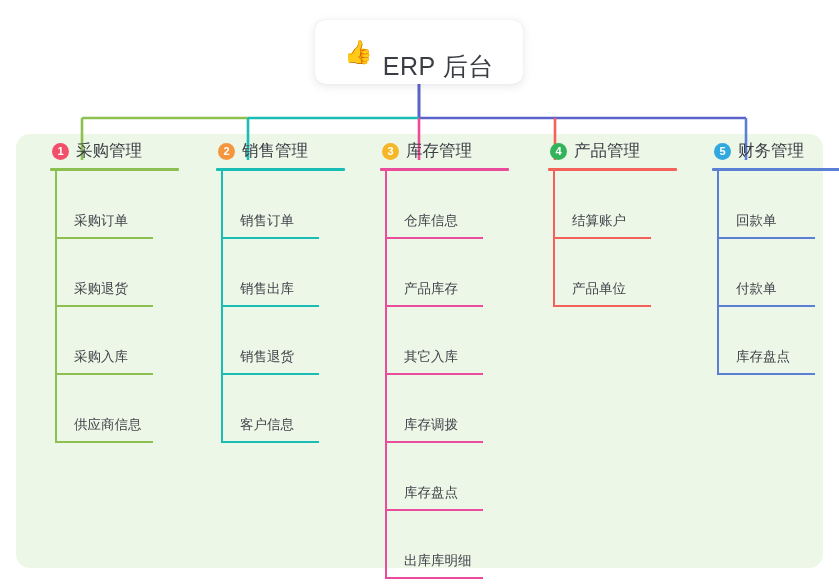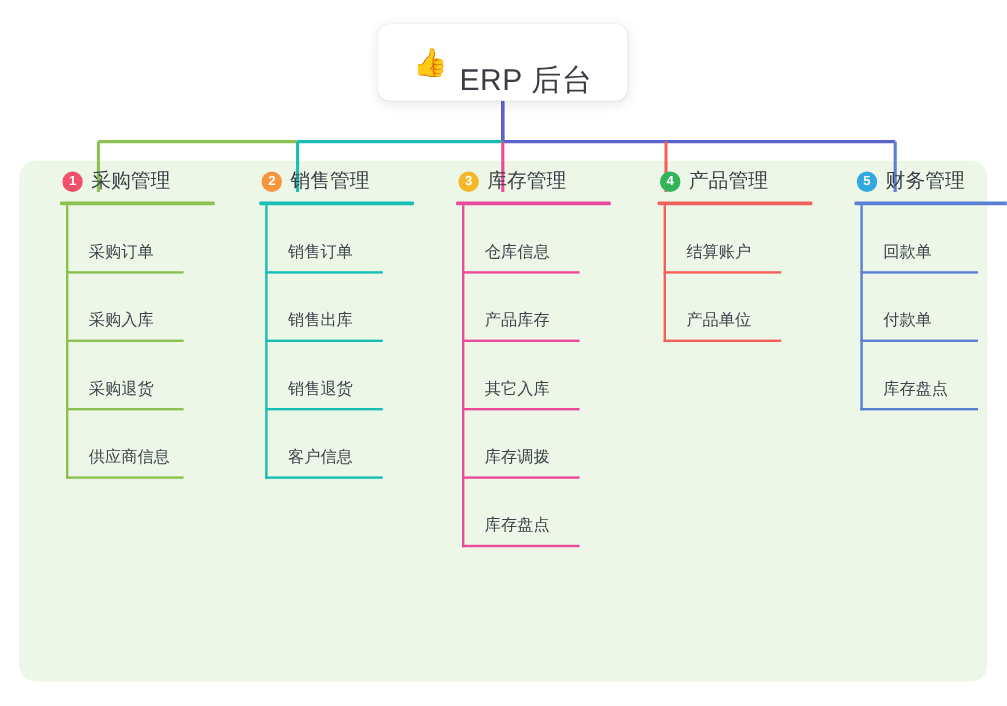--- a/index.html
+++ b/index.html
@@ -117,21 +117,21 @@
   }
   .spine {
     position: absolute;
     left: 0;
     top: 0;
     width: 2px;
     bottom: 0;
   }
   .item {
     position: relative;
-    height: 57px;
+    height: 68px;
     box-sizing: border-box;
   }
   .item-label {
     position: absolute;
     left: 19px;
     bottom: 9px;
     font-size: 13.5px;
     color: #3f434a;
     white-space: nowrap;
   }
@@ -172,25 +172,25 @@
         <span class="col-title">采购管理</span>
       </div>
       <div class="head-rule" style="background: rgb(140, 193, 82);"></div>
       <div class="items">
         <div class="spine" style="background: rgb(140, 193, 82);"></div>
         <div class="item">
           <span class="item-label">采购订单</span>
           <div class="item-rule" style="background: rgb(140, 193, 82);"></div>
         </div>
         <div class="item">
+          <span class="item-label">采购退货</span>
+          <div class="item-rule" style="background: rgb(140, 193, 82);"></div>
+        </div>
+        <div class="item">
           <span class="item-label">采购入库</span>
-          <div class="item-rule" style="background: rgb(140, 193, 82);"></div>
-        </div>
-        <div class="item">
-          <span class="item-label">采购退货</span>
           <div class="item-rule" style="background: rgb(140, 193, 82);"></div>
         </div>
         <div class="item">
           <span class="item-label">供应商信息</span>
           <div class="item-rule" style="background: rgb(140, 193, 82);"></div>
         </div>
       </div>
     </div>
     <div class="column" style="left: 180px;">
       <div class="col-head">
@@ -239,20 +239,24 @@
           <div class="item-rule" style="background: rgb(234, 75, 155);"></div>
         </div>
         <div class="item">
           <span class="item-label">库存调拨</span>
           <div class="item-rule" style="background: rgb(234, 75, 155);"></div>
         </div>
         <div class="item">
           <span class="item-label">库存盘点</span>
           <div class="item-rule" style="background: rgb(234, 75, 155);"></div>
         </div>
+        <div class="item">
+          <span class="item-label">出库库明细</span>
+          <div class="item-rule" style="background: rgb(234, 75, 155);"></div>
+        </div>
       </div>
     </div>
     <div class="column" style="left: 512px;">
       <div class="col-head">
         <span class="badge" style="background: rgb(51, 179, 90);">4</span>
         <span class="col-title">产品管理</span>
       </div>
       <div class="head-rule" style="background: rgb(244, 97, 91);"></div>
       <div class="items">
         <div class="spine" style="background: rgb(244, 97, 91);"></div>

